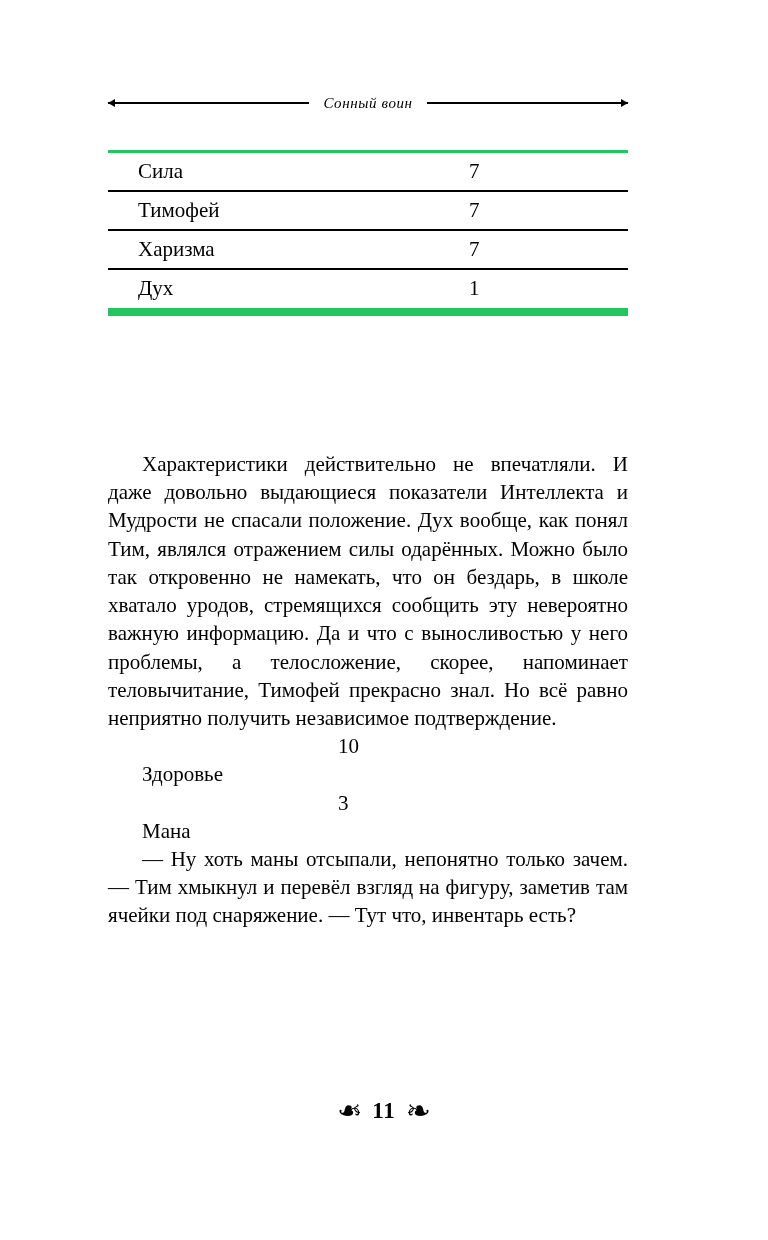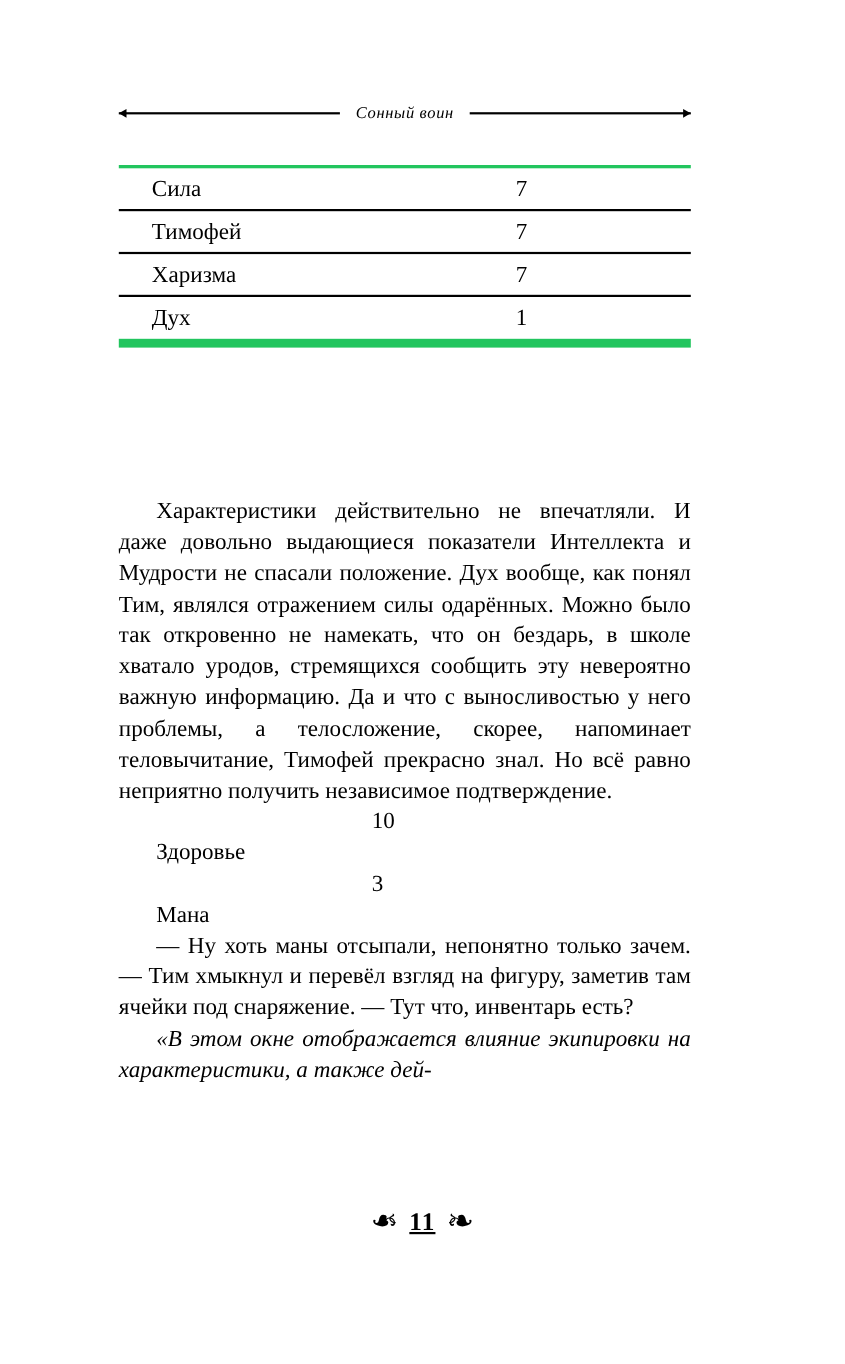--- a/index.html
+++ b/index.html
@@ -158,21 +158,20 @@
   .footer .orn {
     font-size: 30px;
     line-height: 1;
     font-family: "DejaVu Sans", sans-serif;
   }
   .footer .orn.left { transform: scaleX(-1); }
   .footer .folio {
     font-size: 23px;
     font-weight: bold;
     letter-spacing: 1px;
-    text-decoration: underline;
   }
 </style>
 </head>
 <body>
 
 <div class="page">
 
   <div class="header">
     <span class="rule left"></span>
     <span class="title">Сонный воин</span>
@@ -208,21 +207,20 @@
         <span class="label">Здоровье</span>
         <span class="value">10</span>
       </li>
       <li>
         <span class="label">Мана</span>
         <span class="value">3</span>
       </li>
     </ul>
 
     <p>— Ну хоть маны отсыпали, непонятно только зачем. — Тим хмыкнул и перевёл взгляд на фигуру, заметив там ячейки под снаряжение. — Тут что, инвентарь есть?</p>
-    <p class="italic">«В этом окне отображается влияние экипировки на характеристики, а также дей-</p>
   </div>
 
   <div class="footer">
     <span class="orn left">❧</span>
     <span class="folio">11</span>
     <span class="orn right">❧</span>
   </div>
 
 </div>
 

